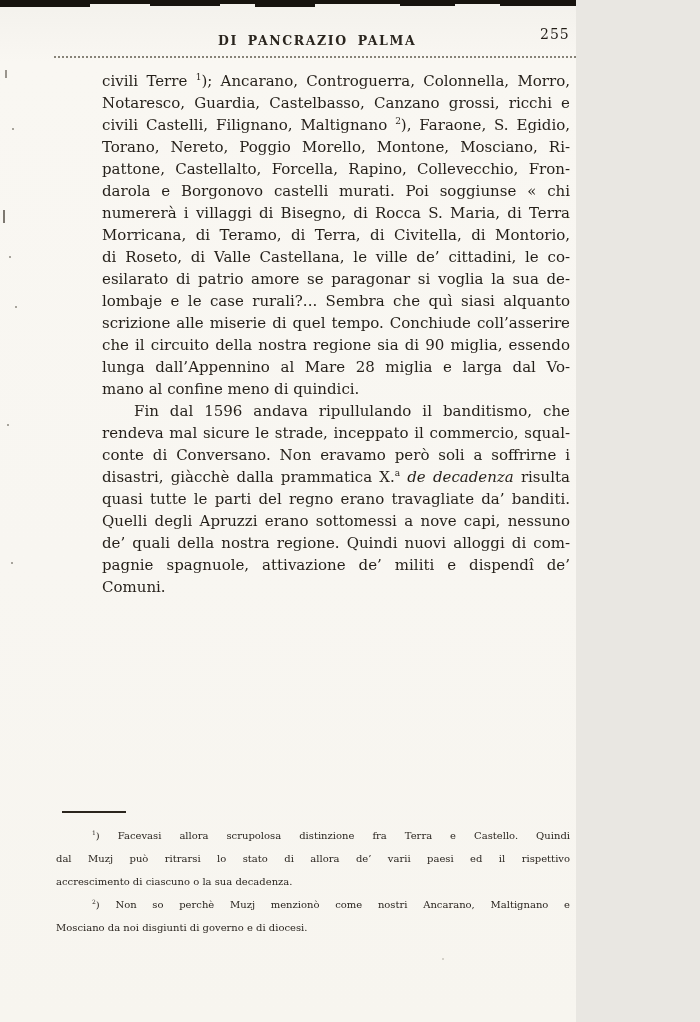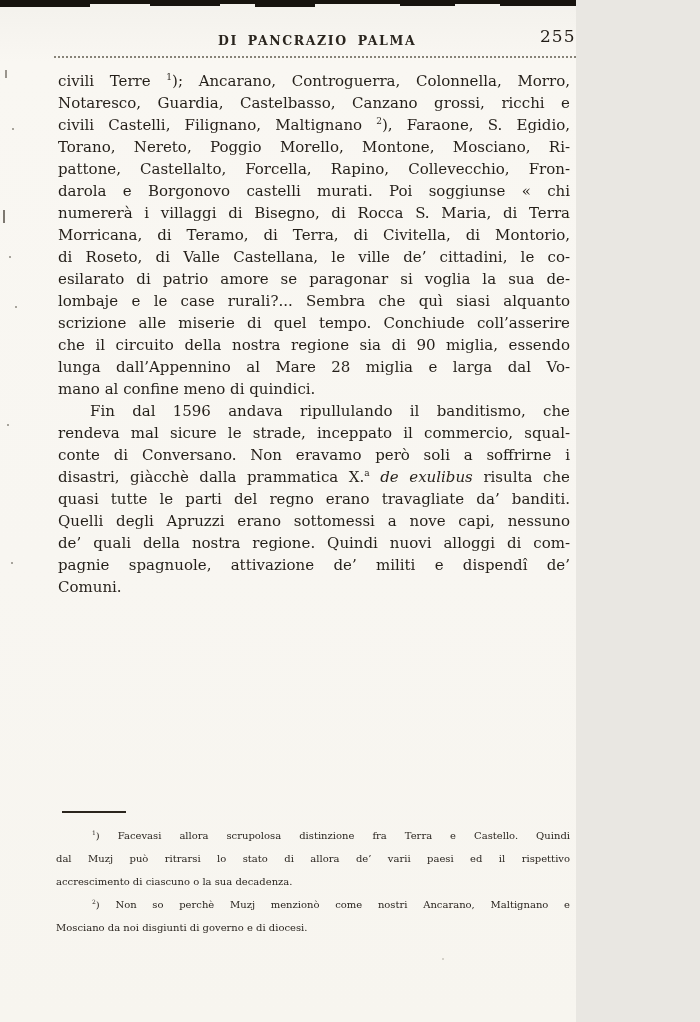--- a/index.html
+++ b/index.html
@@ -20,33 +20,33 @@
   .speckle { position: absolute; background: #8d887f; border-radius: 50%; }
 
   
   .running-title {
     position: absolute; top: 33px; left: 218px;
     font-size: 12.5px; font-weight: 700; letter-spacing: 1.6px;
     word-spacing: 4px; color: #2a251e;
   }
   .page-number {
     position: absolute; top: 26px; left: 540px;
-    font-size: 17px; color: #221d17; letter-spacing: 1px;
+    font-size: 14px; color: #221d17; letter-spacing: 1px;
   }
   .dotted-rule {
     position: absolute; top: 56px; left: 54px; width: 522px; height: 0;
     border-top: 2px dotted #878378;
   }
 
   
   .body-text {
     position: absolute; top: 70px; left: 58px; width: 512px;
     font-size: 15px; color: #241f19;
   }
-  .body-text .line { line-height: 22px; height: 22px; }
+  .body-text .line { line-height: 22px; height: 22px; margin-left: 44px; }
 
   .line {
     text-align: justify;
     text-align-last: justify;
     white-space: normal;
     overflow: hidden;
   }
   .line.lastline { text-align-last: left; }
   .line.indent { text-indent: 32px; }
 
@@ -111,21 +111,21 @@
         <div class="line"><span>lombaje e le case rurali?... Sembra che quì siasi alquanto</span></div>
         <div class="line"><span>scrizione alle miserie di quel tempo. Conchiude coll’asserire</span></div>
         <div class="line"><span>che il circuito della nostra regione sia di 90 miglia, essendo</span></div>
         <div class="line"><span>lunga dall’Appennino al Mare 28 miglia e larga dal Vo-</span></div>
         <div class="line lastline"><span>mano al confine meno di quindici.</span></div>
       </div>
       <div class="para">
         <div class="line indent"><span>Fin dal 1596 andava ripullulando il banditismo, che</span></div>
         <div class="line"><span>rendeva mal sicure le strade, inceppato il commercio, squal-</span></div>
         <div class="line"><span>conte di Conversano. Non eravamo però soli a soffrirne i</span></div>
-        <div class="line"><span>disastri, giàcchè dalla prammatica X.</span><sup>a</sup><i> de exulibus </i><span>risulta che</span></div>
+        <div class="line"><span>disastri, giàcchè dalla prammatica X.</span><sup>a</sup><i> de decadenza </i><span>risulta che</span></div>
         <div class="line"><span>quasi tutte le parti del regno erano travagliate da’ banditi.</span></div>
         <div class="line"><span>Quelli degli Apruzzi erano sottomessi a nove capi, nessuno</span></div>
         <div class="line"><span>de’ quali della nostra regione. Quindi nuovi alloggi di com-</span></div>
         <div class="line"><span>pagnie spagnuole, attivazione de’ militi e dispendî de’</span></div>
         <div class="line lastline"><span>Comuni.</span></div>
       </div>
     </main>
 
   <div class="footnote-rule"></div>
   <section class="footnotes">

